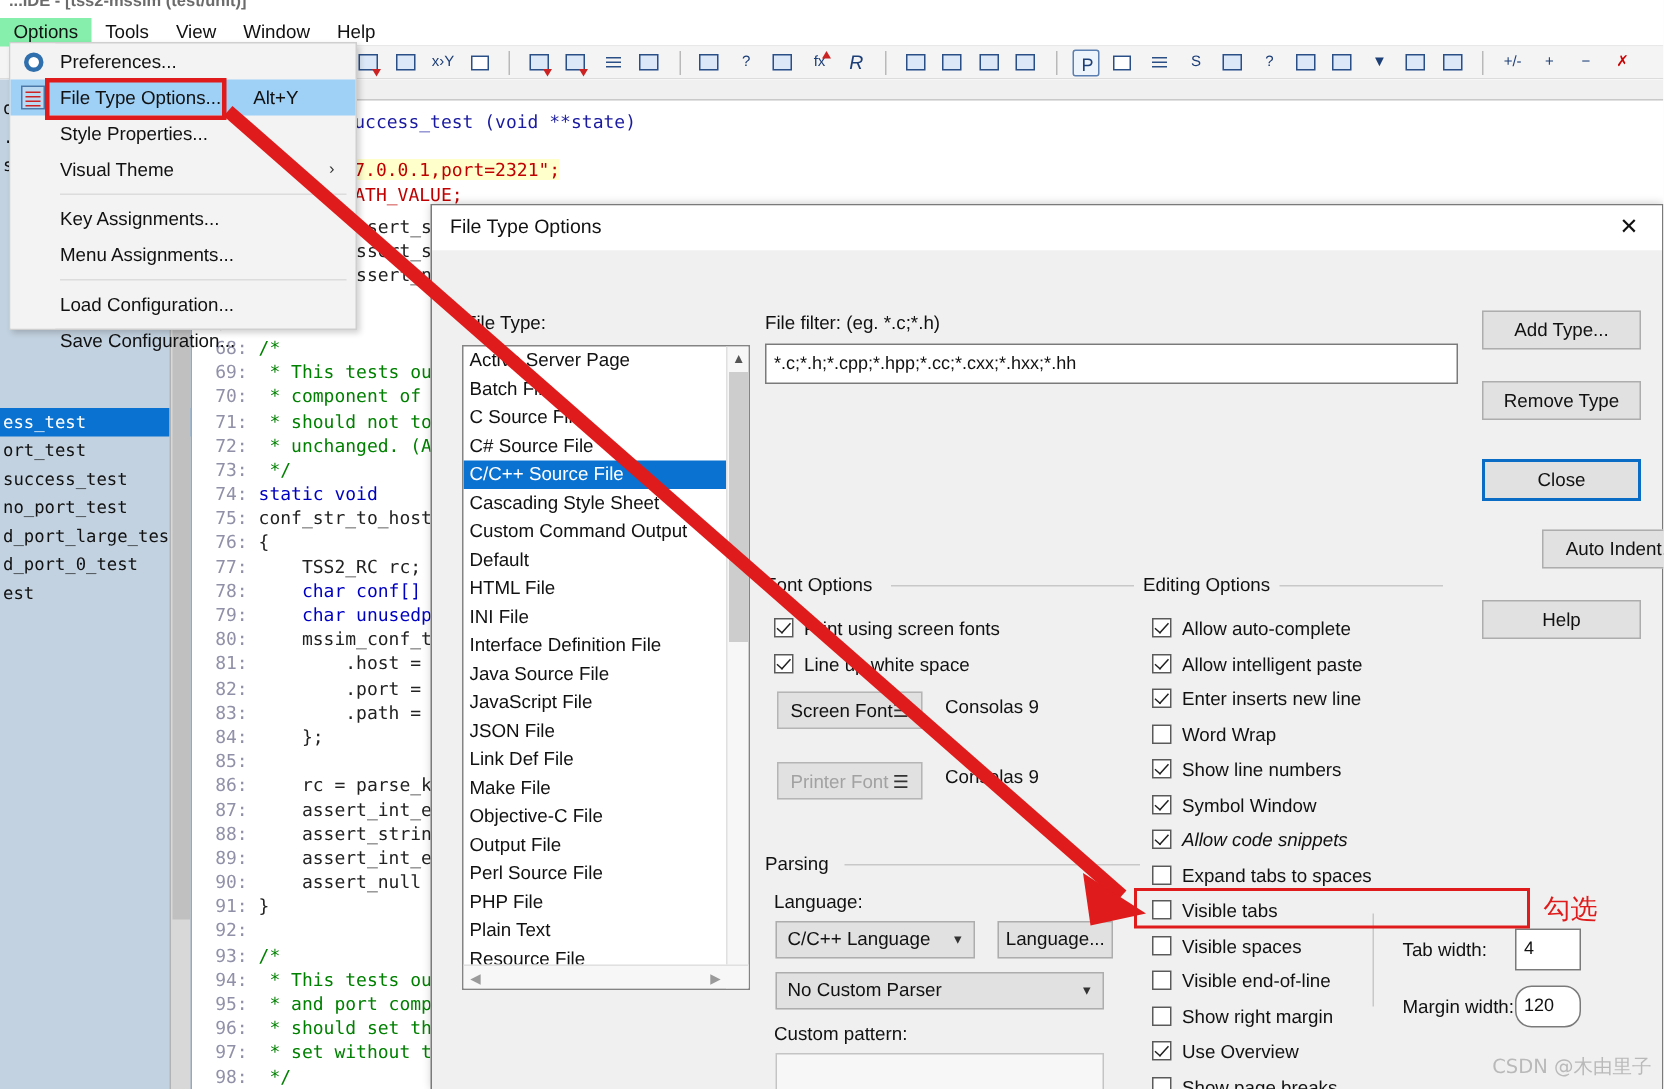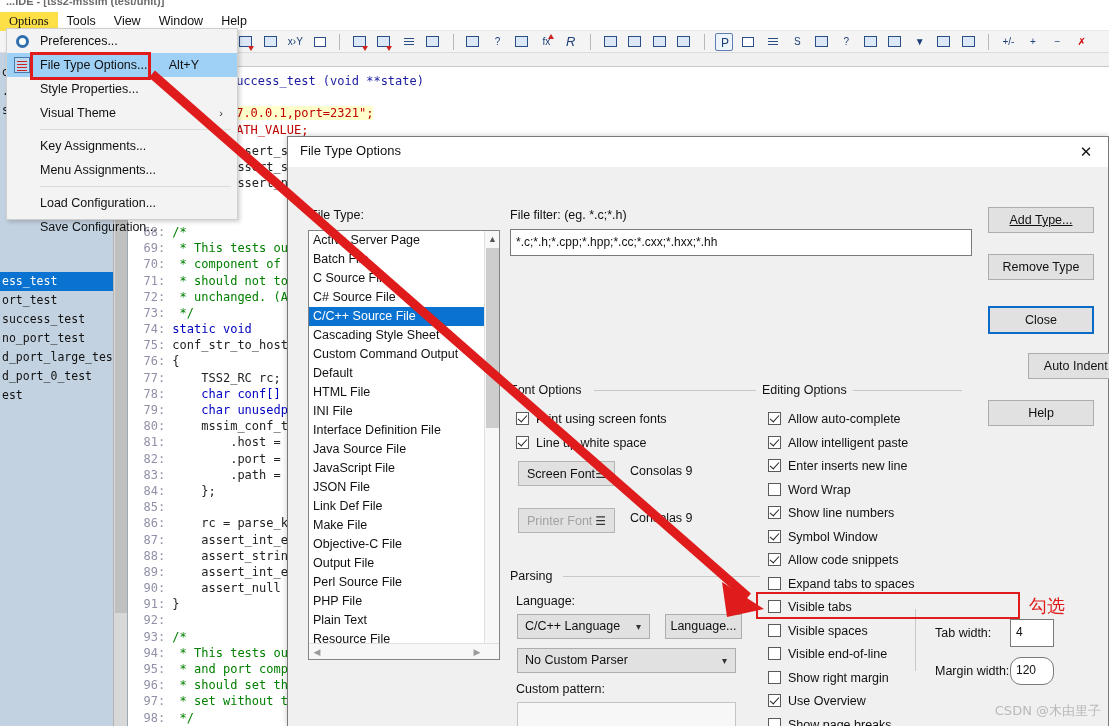--- a/index.html
+++ b/index.html
@@ -33,21 +33,21 @@
     background: #ffffff;
     border-bottom: 1px solid #e8e8e8;
   }
   .menubar-item {
     position: relative; display:inline-block;
     font-size: 12.5px; color:#111;
     padding: 2px 9px 3px 9px; margin-top:1px;
     line-height: 15px;
     cursor: default;
   }
-  .menubar-item.active { background:#fde047;font-family:Liberation Serif, serif; }
+  .menubar-item.active { background:#86efac; }
 
   .toolbar {
     position:absolute; left:0; top:31px; width:1109px; height:22px;
     background:#f4f4f4;
     border-bottom:1px solid #dcdcdc;
     white-space:nowrap;
     overflow:hidden;
   }
   .tb-icon {
     display:inline-block; width:18px; height:18px;
@@ -533,21 +533,21 @@
         </div>
         <div class="ft-hscroll">
           <div class="lf">◀</div>
           <div class="rt">▶</div>
         </div>
       </div>
 
       <span class="lbl" style="left:222px; top:41px;">File filter: (eg. *.c;*.h)</span>
       <div class="txtbox" style="left:222px; top:62px; width:462px; height:27px;">*.c;*.h;*.cpp;*.hpp;*.cc;*.cxx;*.hxx;*.hh</div>
 
-      <div class="btn" style="left:700px; top:40px; width:106px; height:26px;text-decoration:underline;">Add Type...</div>
+      <div class="btn" style="left:700px; top:40px; width:106px; height:26px;">Add Type...</div>
       <div class="btn" style="left:700px; top:87px; width:106px; height:26px;">Remove Type</div>
       <div class="btn primary" style="left:700px; top:139px; width:106px; height:28px;">Close</div>
       <div class="btn" style="left:700px; top:186px; width:106px; height:26px;margin-left:40px;">Auto Indent...</div>
       <div class="btn" style="left:700px; top:233px; width:106px; height:26px;">Help</div>
 
       <span class="grp-title" style="left:222px; top:216px;">Font Options</span>
       <div class="grp-line" style="left:306px; top:223px; width:162px;"></div>
 
       <div class="chk on" style="left:228px; top:243px;">
         <span class="box"></span>
@@ -591,21 +591,21 @@
       <span class="grp-title" style="left:474px; top:216px;">Editing Options</span>
       <div class="grp-line" style="left:563px; top:223px; width:111px;"></div>
 
       <div id="editing-checks">
           <div class="chk on" style="left: 480px; top: 243px;"><span class="box"></span><span>Allow auto-complete</span></div>
           <div class="chk on" style="left: 480px; top: 266.5px;"><span class="box"></span><span>Allow intelligent paste</span></div>
           <div class="chk on" style="left: 480px; top: 290px;"><span class="box"></span><span>Enter inserts new line</span></div>
           <div class="chk" style="left: 480px; top: 313.5px;"><span class="box"></span><span>Word Wrap</span></div>
           <div class="chk on" style="left: 480px; top: 337px;"><span class="box"></span><span>Show line numbers</span></div>
           <div class="chk on" style="left: 480px; top: 360.5px;"><span class="box"></span><span>Symbol Window</span></div>
-          <div class="chk on" style="left: 480px; top: 384px;"><span class="box"></span><span>Allow code snippets</span></div>
+          <div class="chk on" style="left: 480px; top: 384px; font-style: italic;"><span class="box"></span><span>Allow code snippets</span></div>
           <div class="chk" style="left: 480px; top: 407.5px;"><span class="box"></span><span>Expand tabs to spaces</span></div>
           <div class="chk" style="left: 480px; top: 431px;"><span class="box"></span><span>Visible tabs</span></div>
           <div class="chk" style="left: 480px; top: 454.5px;"><span class="box"></span><span>Visible spaces</span></div>
           <div class="chk" style="left: 480px; top: 478px;"><span class="box"></span><span>Visible end-of-line</span></div>
           <div class="chk" style="left: 480px; top: 501.5px;"><span class="box"></span><span>Show right margin</span></div>
           <div class="chk on" style="left: 480px; top: 525px;"><span class="box"></span><span>Use Overview</span></div>
           <div class="chk" style="left: 480px; top: 548.5px;"><span class="box"></span><span>Show page breaks</span></div>
         </div>
 
       <div class="divider-v" style="left:627px; top:442px; height:62px;"></div>

